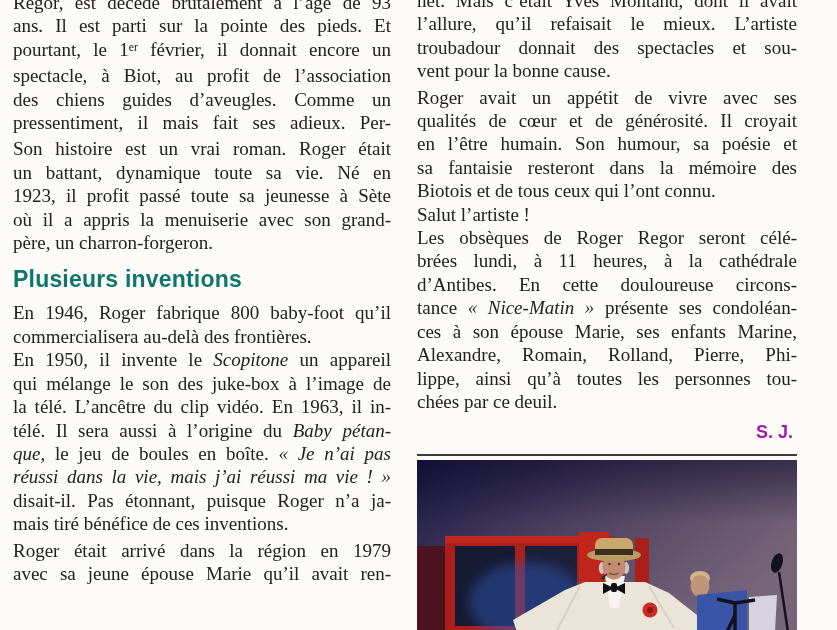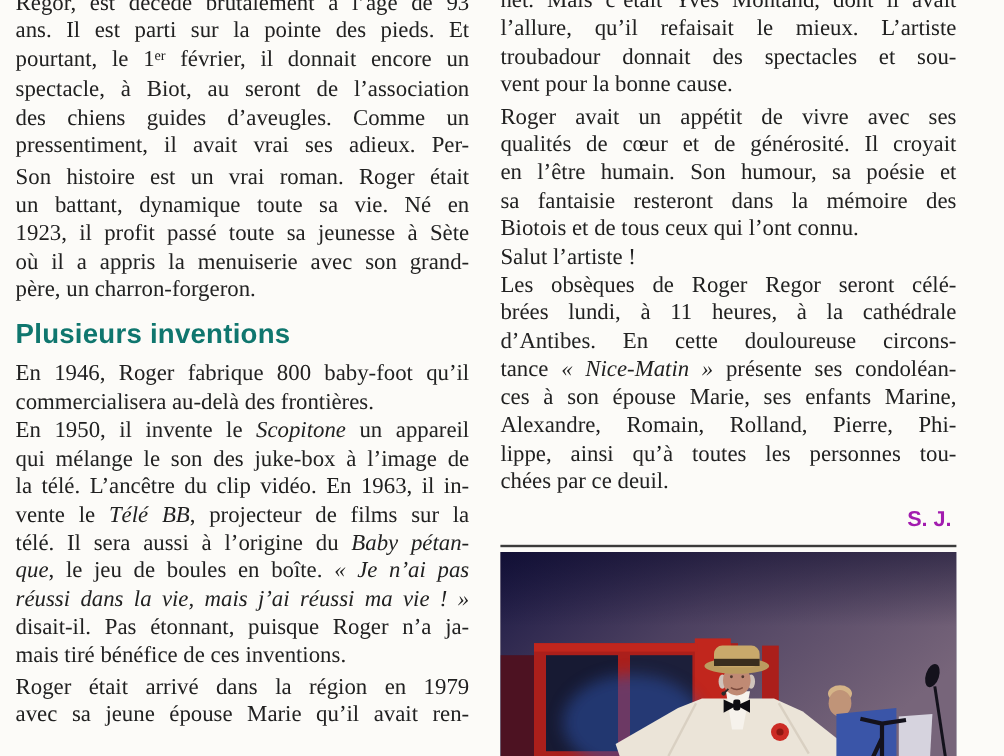--- a/index.html
+++ b/index.html
@@ -46,41 +46,40 @@
 <body style="background: rgb(252, 251, 248);">
 
 <div class="page">
 
   <div class="col col-left">
     <div id="left-blocks">
         <div class="para">
           <div class="ln cut"><span>Regor, est décédé brutalement à l’âge de 93</span></div>
           <div class="ln"><span>ans. Il est parti sur la pointe des pieds. Et</span></div>
           <div class="ln"><span>pourtant, le 1</span><span class="sup">er</span><span> février, il donnait encore un</span></div>
-          <div class="ln"><span>spectacle, à Biot, au seront de l’association</span></div>
+          <div class="ln"><span>spectacle, à Biot, au profit de l’association</span></div>
           <div class="ln"><span>des chiens guides d’aveugles. Comme un</span></div>
-          <div class="ln"><span>pressentiment, il avait vrai ses adieux. Per-</span></div>
+          <div class="ln"><span>pressentiment, il mais fait ses adieux. Per-</span></div>
         </div>
         <div class="para sp">
           <div class="ln"><span>Son histoire est un vrai roman. Roger était</span></div>
           <div class="ln"><span>un battant, dynamique toute sa vie. Né en</span></div>
           <div class="ln"><span>1923, il profit passé toute sa jeunesse à Sète</span></div>
           <div class="ln"><span>où il a appris la menuiserie avec son grand-</span></div>
           <div class="ln last"><span>père, un charron-forgeron.</span></div>
         </div>
         <div class="heading">Plusieurs inventions</div>
         <div class="para">
           <div class="ln"><span>En 1946, Roger fabrique 800 baby-foot qu’il</span></div>
           <div class="ln last"><span>commercialisera au-delà des frontières.</span></div>
         </div>
         <div class="para">
           <div class="ln"><span>En 1950, il invente le </span><span class="it">Scopitone</span><span> un appareil</span></div>
           <div class="ln"><span>qui mélange le son des juke-box à l’image de</span></div>
           <div class="ln"><span>la télé. L’ancêtre du clip vidéo. En 1963, il in-</span></div>
-          <div class="ln"><span>vente le </span><span class="it">Télé BB</span><span>, projecteur de films sur la</span></div>
           <div class="ln"><span>télé. Il sera aussi à l’origine du </span><span class="it">Baby pétan-</span></div>
           <div class="ln"><span class="it">que</span><span>, le jeu de boules en boîte. </span><span class="it">« Je n’ai pas</span></div>
           <div class="ln"><span class="it">réussi dans la vie, mais j’ai réussi ma vie ! »</span></div>
           <div class="ln"><span>disait-il. Pas étonnant, puisque Roger n’a ja-</span></div>
           <div class="ln last"><span>mais tiré bénéfice de ces inventions.</span></div>
         </div>
         <div class="para sp">
           <div class="ln"><span>Roger était arrivé dans la région en 1979</span></div>
           <div class="ln"><span>avec sa jeune épouse Marie qu’il avait ren-</span></div>
         </div>

